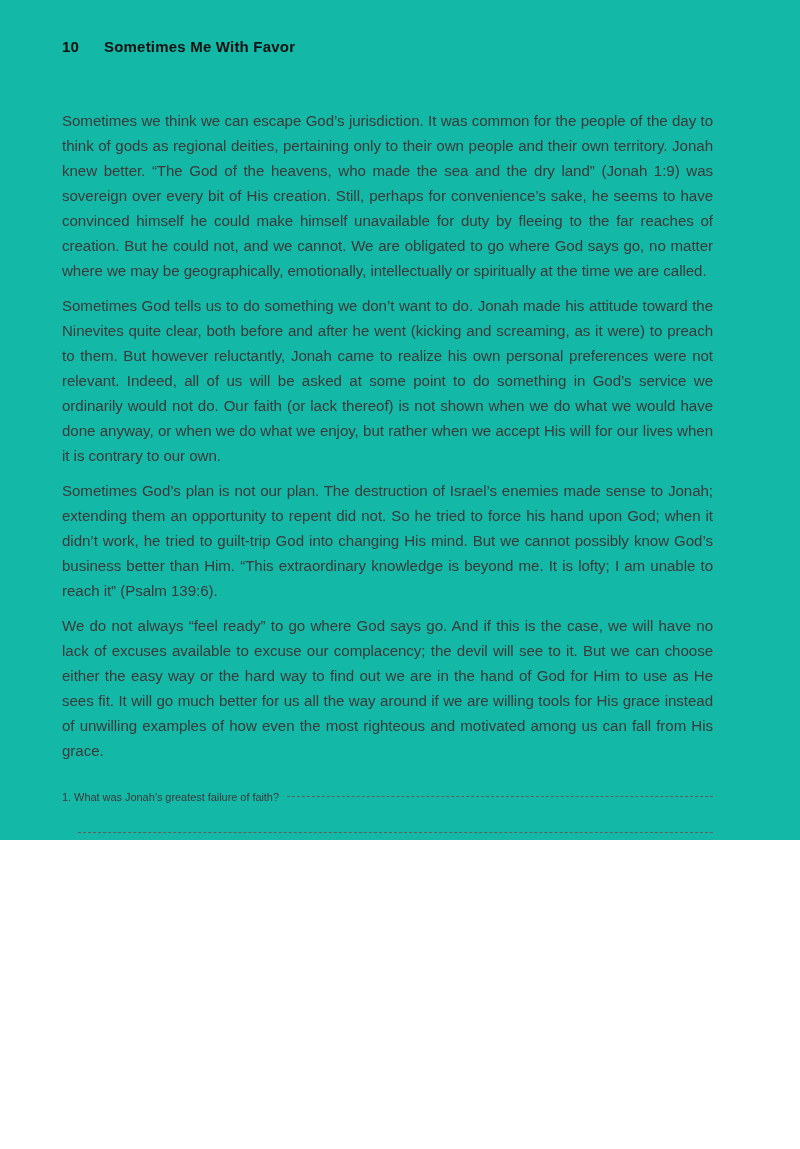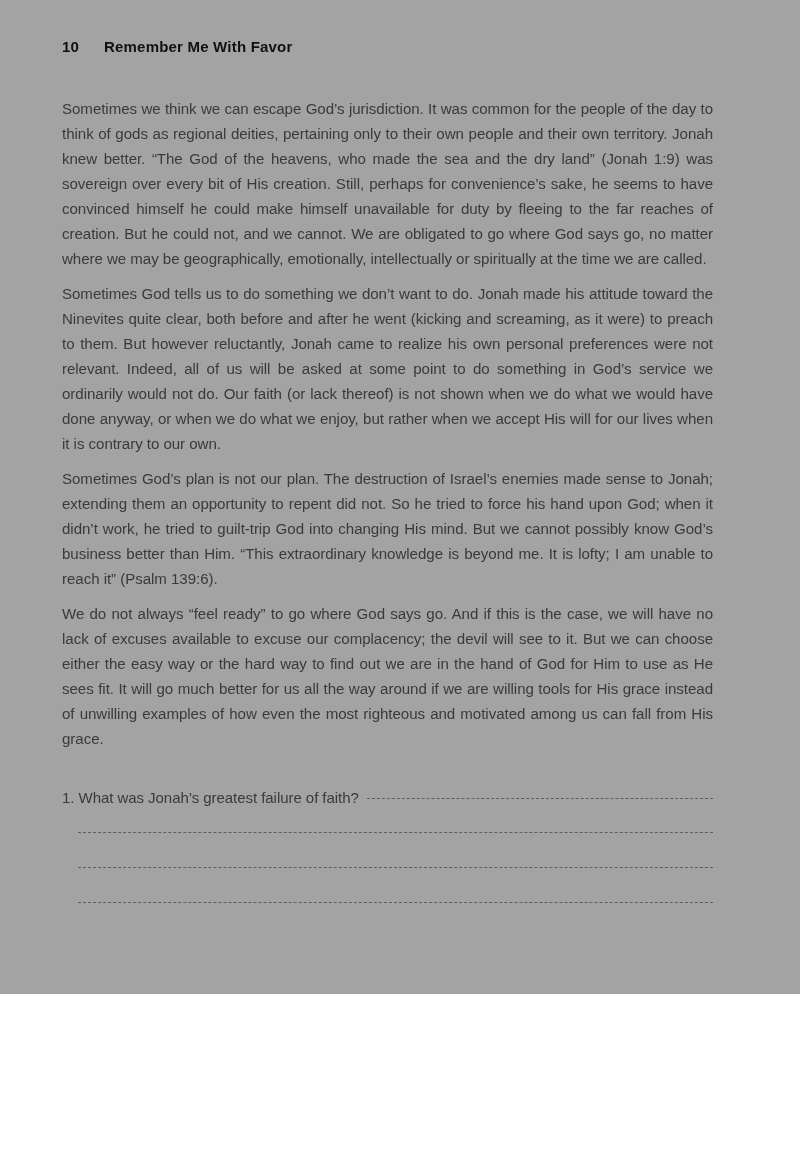--- a/index.html
+++ b/index.html
@@ -3,22 +3,22 @@
 <meta charset="utf-8">
 <style>
   html, body {
     margin: 0;
     padding: 0;
     background: #ffffff;
   }
   .page {
     position: relative;
     width: 800px;
-    height: 994px;
-    background: #a3a3a3;
+    height: 840px;
+    background: #14b8a6;
     font-family: "Liberation Sans", sans-serif;
     overflow: hidden;
   }
 
   
   .running-head {
     position: absolute;
     left: 62px;
     top: 38px;
     display: flex;
@@ -33,21 +33,21 @@
     flex: 0 0 42px;
   }
   .running-head .head-title {
     white-space: nowrap;
   }
 
   
   .content {
     position: absolute;
     left: 62px;
-    top: 96px;
+    top: 108px;
     width: 651px;
   }
 
   p.body-par {
     margin: 0 0 10px 0;
     color: #3a3a3a;
     font-size: 15.1px;
     line-height: 25px;
     text-align: justify;
     text-justify: inter-word;
@@ -69,21 +69,21 @@
   .question-block {
     margin-bottom: 0;
   }
   .question-block.q2 {
     margin-top: 18px;
   }
   .question-line {
     display: flex;
     align-items: baseline;
     color: #3a3a3a;
-    font-size: 15px;
+    font-size: 11px;
     line-height: 25px;
     letter-spacing: -0.05px;
   }
   .question-text {
     white-space: nowrap;
     padding-right: 8px;
   }
   .question-text.wide {
     white-space: normal;
   }
@@ -117,21 +117,21 @@
   .q1-rules { margin-top: 22px; }
   .q2-rules { margin-top: 22px; }
 </style>
 </head>
 <body>
 
 <div class="page">
 
   <div class="running-head">
     <span class="folio">10</span>
-    <span class="head-title">Remember Me With Favor</span>
+    <span class="head-title">Sometimes Me With Favor</span>
   </div>
 
   <div class="content">
     <p class="body-par">Sometimes we think we can escape God’s jurisdiction. It was common for the people of the day to think of gods as regional deities, pertaining only to their own people and their own territory. Jonah knew better. “The God of the heavens, who made the sea and the dry land” (Jonah 1:9) was sovereign over every bit of His creation. Still, perhaps for convenience’s sake, he seems to have convinced himself he could make himself unavailable for duty by fleeing to the far reaches of creation. But he could not, and we cannot. We are obligated to go where God says go, no matter where we may be geographically, emotionally, intellectually or spiritually at the time we are called.</p>
     <p class="body-par">Sometimes God tells us to do something we don’t want to do. Jonah made his attitude toward the Ninevites quite clear, both before and after he went (kicking and screaming, as it were) to preach to them. But however reluctantly, Jonah came to realize his own personal preferences were not relevant. Indeed, all of us will be asked at some point to do something in God’s service we ordinarily would not do. Our faith (or lack thereof) is not shown when we do what we would have done anyway, or when we do what we enjoy, but rather when we accept His will for our lives when it is contrary to our own.</p>
     <p class="body-par">Sometimes God’s plan is not our plan. The destruction of Israel’s enemies made sense to Jonah; extending them an opportunity to repent did not. So he tried to force his hand upon God; when it didn’t work, he tried to guilt-trip God into changing His mind. But we cannot possibly know God’s business better than Him. “This extraordinary knowledge is beyond me. It is lofty; I am unable to reach it” (Psalm 139:6).</p>
     <p class="body-par">We do not always “feel ready” to go where God says go.  And if this is the case, we will have no lack of excuses available to excuse our complacency; the devil will see to it. But we can choose either the easy way or the hard way to find out we are in the hand of God for Him to use as He sees fit. It will go much better for us all the way around if we are willing tools for His grace instead of unwilling examples of how even the most righteous and motivated among us can fall from His grace.</p>
   </div>
 
   <div class="questions">

